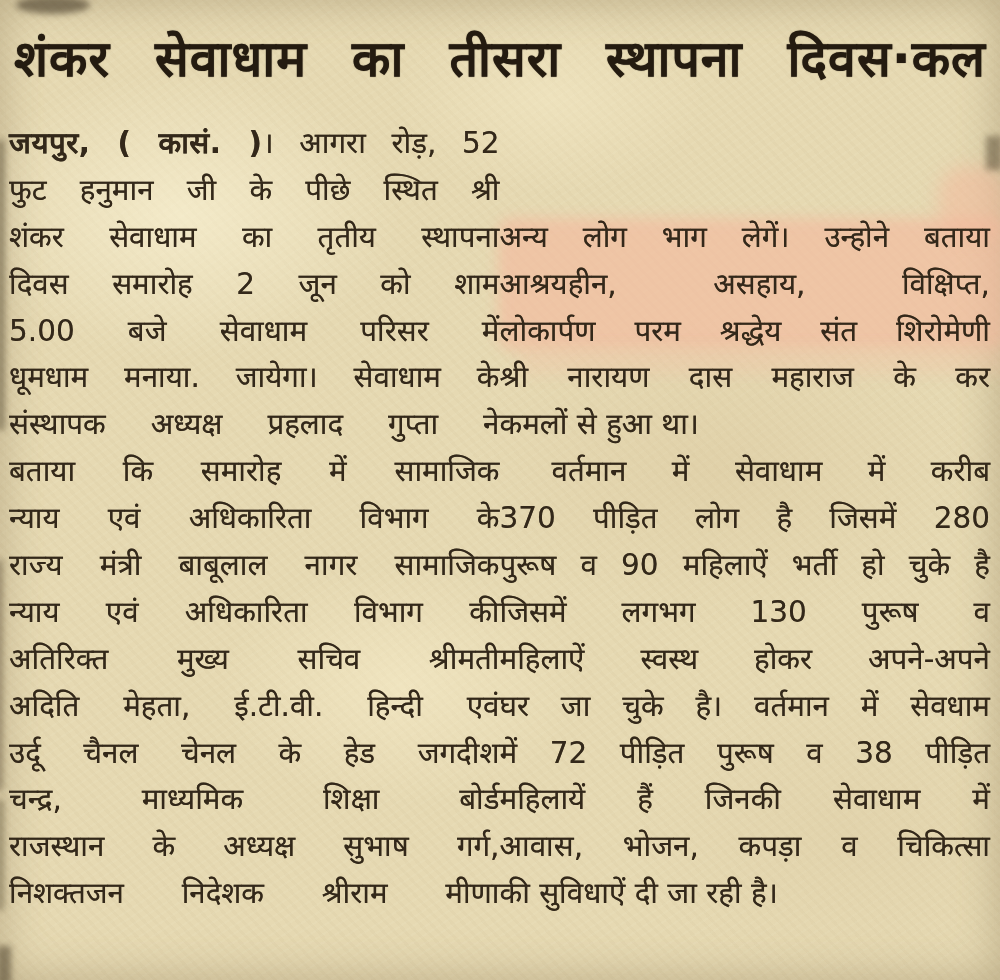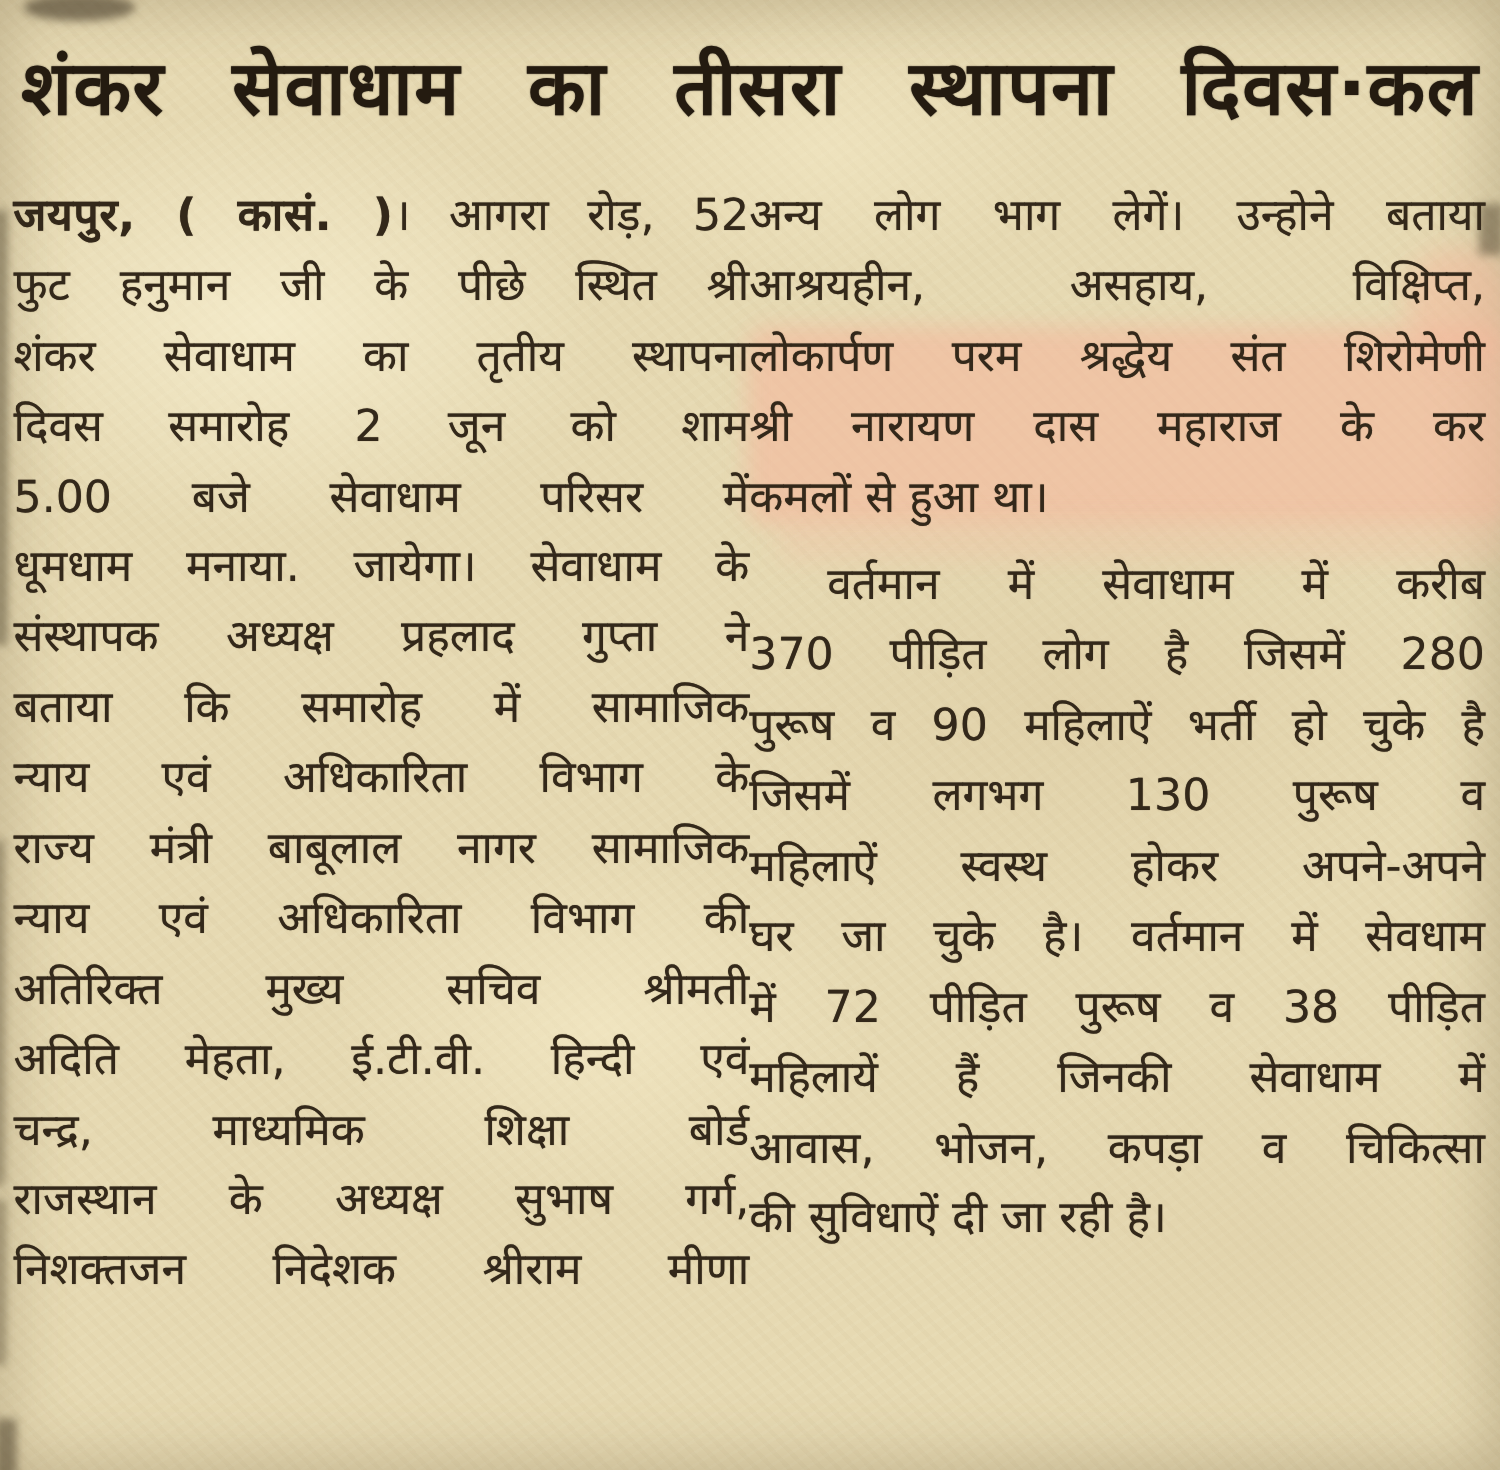--- a/index.html
+++ b/index.html
@@ -54,20 +54,21 @@
     white-space: normal;
     text-shadow: 0 0 1px rgba(30,22,12,0.7);
   }
 
   .columns {
     position: relative;
     z-index: 1;
     display: flex;
     padding: 6px 10px 0 9px;
     box-sizing: border-box;
+    align-items: flex-end;
   }
 
   .col { flex: 1 1 0; min-width: 0; }
 
   .line {
     margin: 0;
     height: 46.9px;
     line-height: 46.9px;
     font-size: 29.5px;
     color: #33281a;
@@ -75,21 +76,21 @@
     -moz-text-align-last: justify;
     text-align-last: justify;
     text-shadow: 0 0 0.6px rgba(48,36,20,0.65);
     overflow: visible;
     white-space: nowrap;
   }
   
   .line { white-space: normal; }
 
   .line.plain  { text-align: left; -moz-text-align-last: left; text-align-last: left; }
-  .line.indent { text-indent: 52px; margin-top: 12px; }
+  .line.indent { text-indent: 52px; }
 
   .line b { font-weight: 700; letter-spacing: 0.5px; }
 </style>
 </head>
 <body>
 
 <div class="page">
 
   <div class="stain stain-pink-main"></div>
   <div class="stain stain-pink-blob"></div>
@@ -112,20 +113,21 @@
         <p class="line">दिवस समारोह 2 जून को शाम</p>
         <p class="line">5.00 बजे सेवाधाम परिसर में</p>
         <p class="line">धूमधाम मनाया. जायेगा। सेवाधाम के</p>
         <p class="line">संस्थापक अध्यक्ष प्रहलाद गुप्ता ने</p>
         <p class="line">बताया कि समारोह में सामाजिक</p>
         <p class="line">न्याय एवं अधिकारिता विभाग के</p>
         <p class="line">राज्य मंत्री बाबूलाल नागर सामाजिक</p>
         <p class="line">न्याय एवं अधिकारिता विभाग की</p>
         <p class="line">अतिरिक्त मुख्य सचिव श्रीमती</p>
         <p class="line">अदिति मेहता, ई.टी.वी. हिन्दी एवं</p>
+        <p class="line">उर्दू चैनल चेनल के हेड जगदीश</p>
         <p class="line">चन्द्र, माध्यमिक शिक्षा बोर्ड</p>
         <p class="line">राजस्थान के अध्यक्ष सुभाष गर्ग,</p>
         <p class="line">निशक्तजन निदेशक श्रीराम मीणा</p>
       </div>
     <div class="col">
         <p class="line">अन्य लोग भाग लेगें। उन्होने बताया</p>
         <p class="line">आश्रयहीन, असहाय, विक्षिप्त,</p>
         <p class="line">लोकार्पण परम श्रद्धेय संत शिरोमेणी</p>
         <p class="line">श्री नारायण दास महाराज के कर</p>
         <p class="line plain">कमलों से हुआ था।</p>

